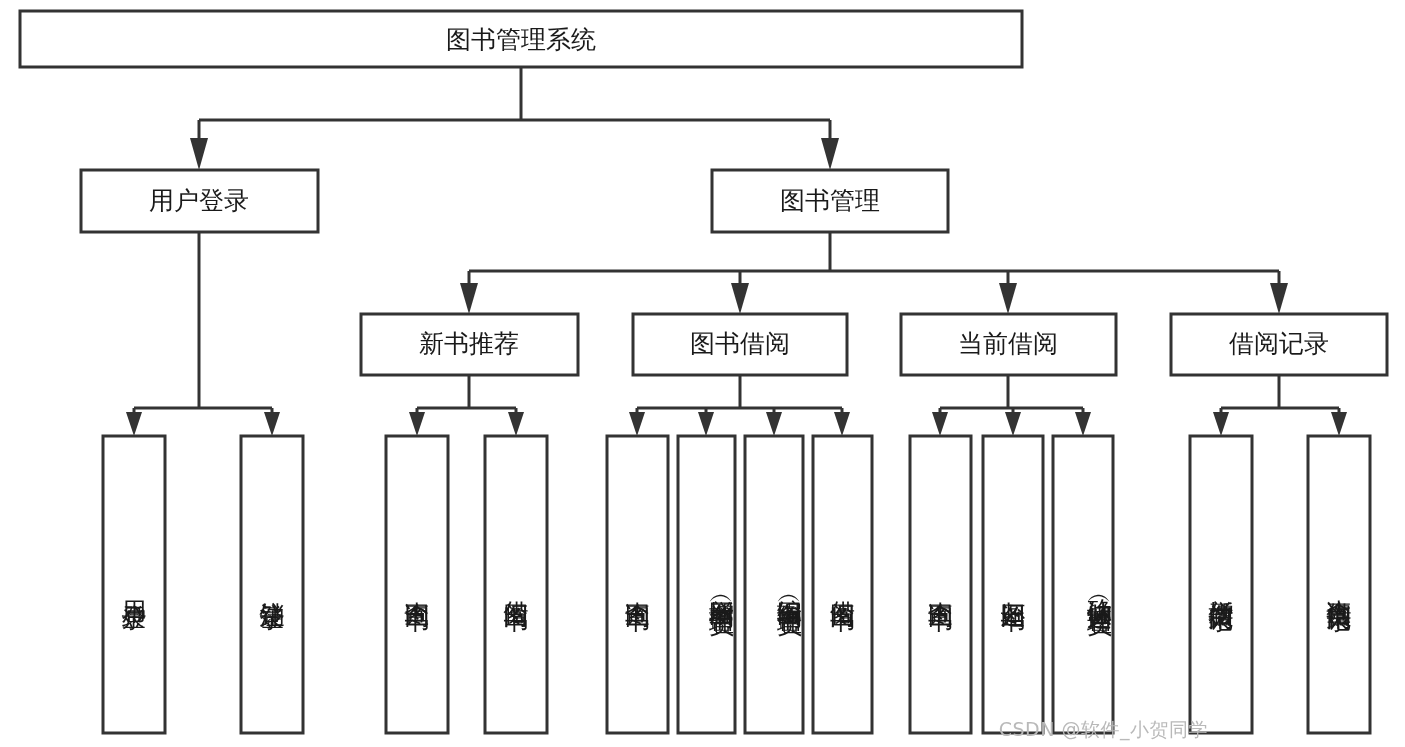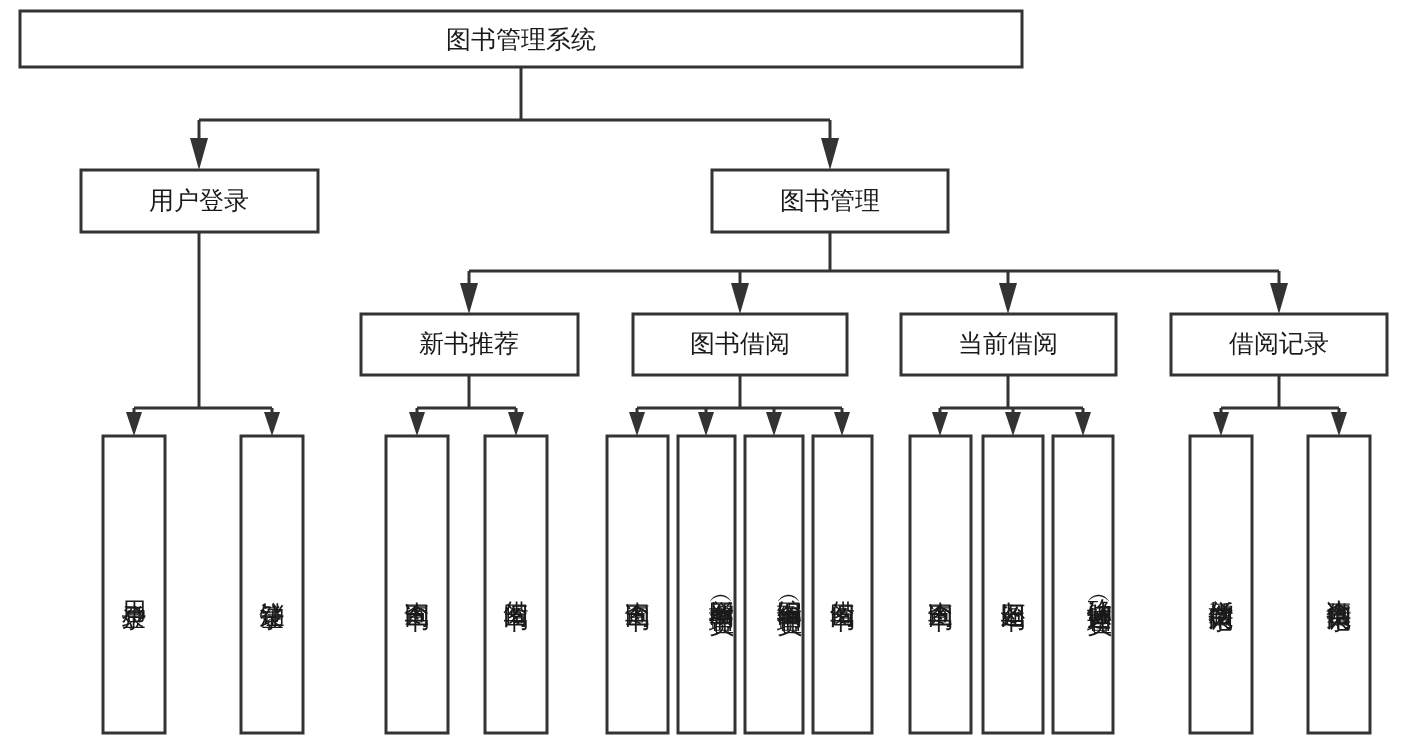--- a/index.html
+++ b/index.html
@@ -191,13 +191,14 @@
   <div class="vlabel" style="left:607px; top:436px; width:61px; height:297px;">查询图书</div>
   <div class="vlabel" style="left:678px; top:436px; width:57px; height:297px; align-items:flex-start; padding-top:6px; box-sizing:border-box;">新增图书（管理员）</div>
   <div class="vlabel" style="left:745px; top:436px; width:58px; height:297px; align-items:flex-start; padding-top:6px; box-sizing:border-box;">编辑图书（管理员）</div>
   <div class="vlabel" style="left:813px; top:436px; width:59px; height:297px;">借阅图书</div>
   <div class="vlabel" style="left:910px; top:436px; width:61px; height:297px;">查询图书</div>
   <div class="vlabel" style="left:983px; top:436px; width:60px; height:297px;">归还图书</div>
   <div class="vlabel" style="left:1053px; top:436px; width:60px; height:297px; align-items:flex-start; padding-top:6px; box-sizing:border-box;">确认归还（管理员）</div>
   <div class="vlabel" style="left:1190px; top:436px; width:62px; height:297px;">新增借阅记录</div>
   <div class="vlabel" style="left:1308px; top:436px; width:62px; height:297px;">查询借阅记录</div>
 
+  <div id="watermark">CSDN @软件_小贺同学</div>
 </div>
 
 </body></html>

